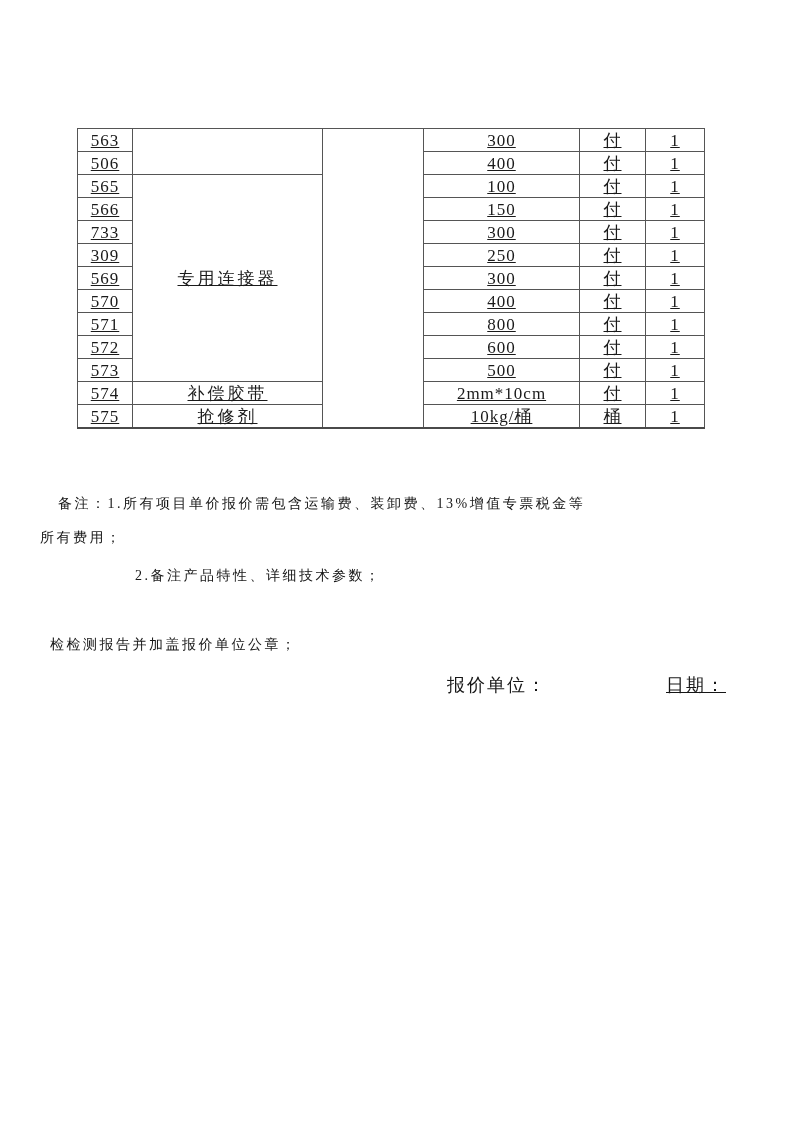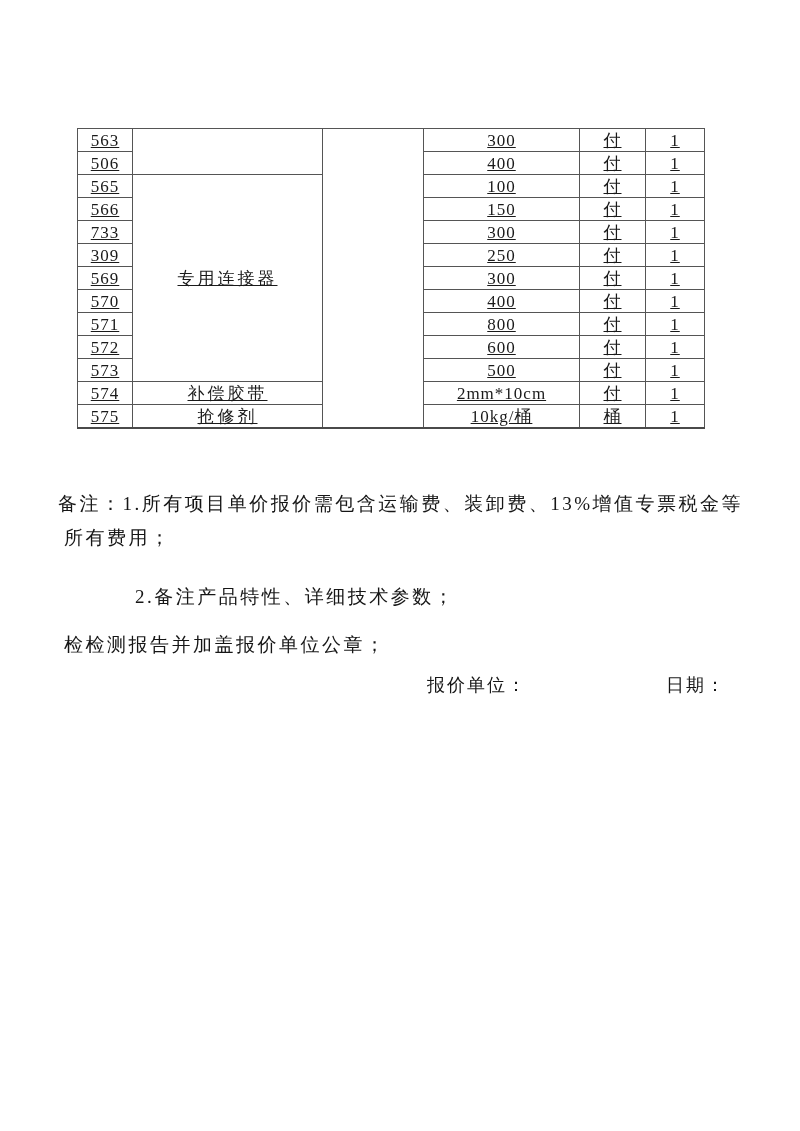--- a/index.html
+++ b/index.html
@@ -48,42 +48,42 @@
     color: #1a1a1a;
   }
   table.doc-table td.name-cell {
     letter-spacing: 3px;
   }
 
   
   .note-line {
     position: absolute;
     white-space: nowrap;
-    font-size: 19px;
+    font-size: 14px;
     letter-spacing: 2.5px;
     line-height: 19px;
     color: #161616;
   }
   .nl1 { left: 58px;  top: 494px; }
-  .nl2 { left: 64px;  top: 528px; }
-  .nl3 { left: 135px; top: 587px; }
+  .nl2 { left: 40px;  top: 528px; }
+  .nl3 { left: 135px; top: 566px; }
   .nl4 { left: 135px; top: 599px; }
-  .nl5 { left: 64px;  top: 635px; }
+  .nl5 { left: 50px;  top: 635px; }
 
   
   .sig-label {
     position: absolute;
     white-space: nowrap;
     font-size: 18px;
     letter-spacing: 2px;
     line-height: 18px;
     color: #161616;
   }
-  .sig-unit { left: 427px; top: 676px; text-align: right; }
-  .sig-date { left: 666px; top: 676px; }
+  .sig-unit { left: 447px; top: 676px; text-align: right; }
+  .sig-date { left: 666px; top: 676px; text-decoration: underline; }
 </style>
 </head>
 <body>
 
 <div class="page">
 
   <table class="doc-table">
     <colgroup>
       <col style="width:55px">
       <col style="width:190px">

